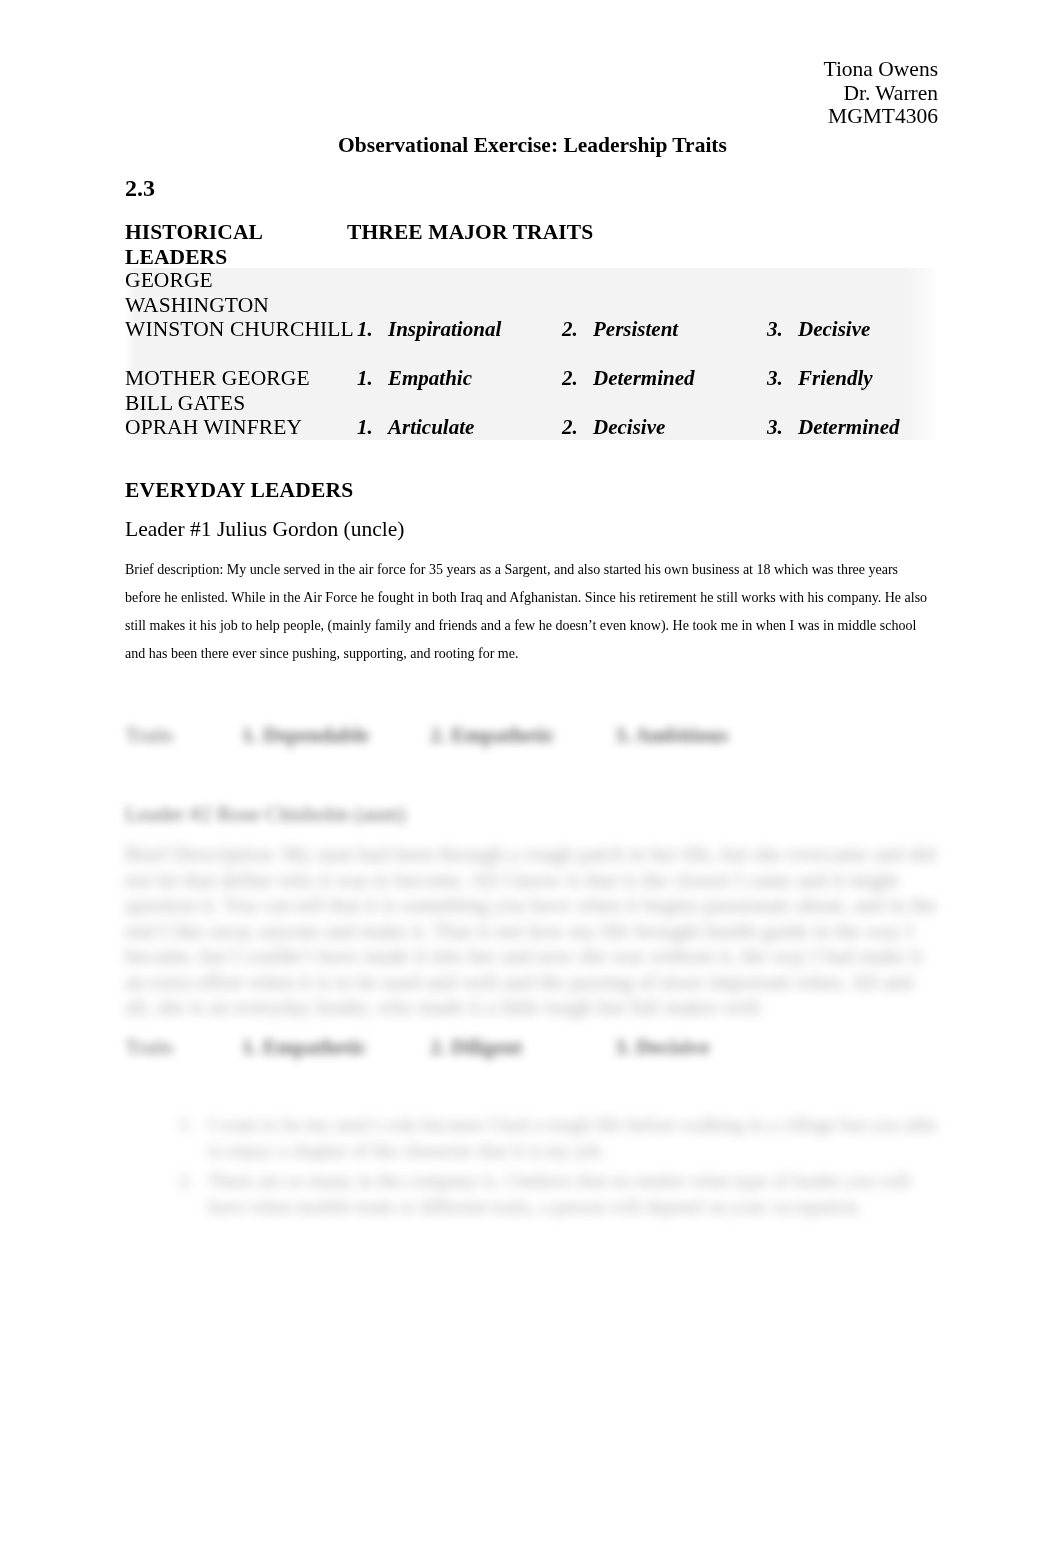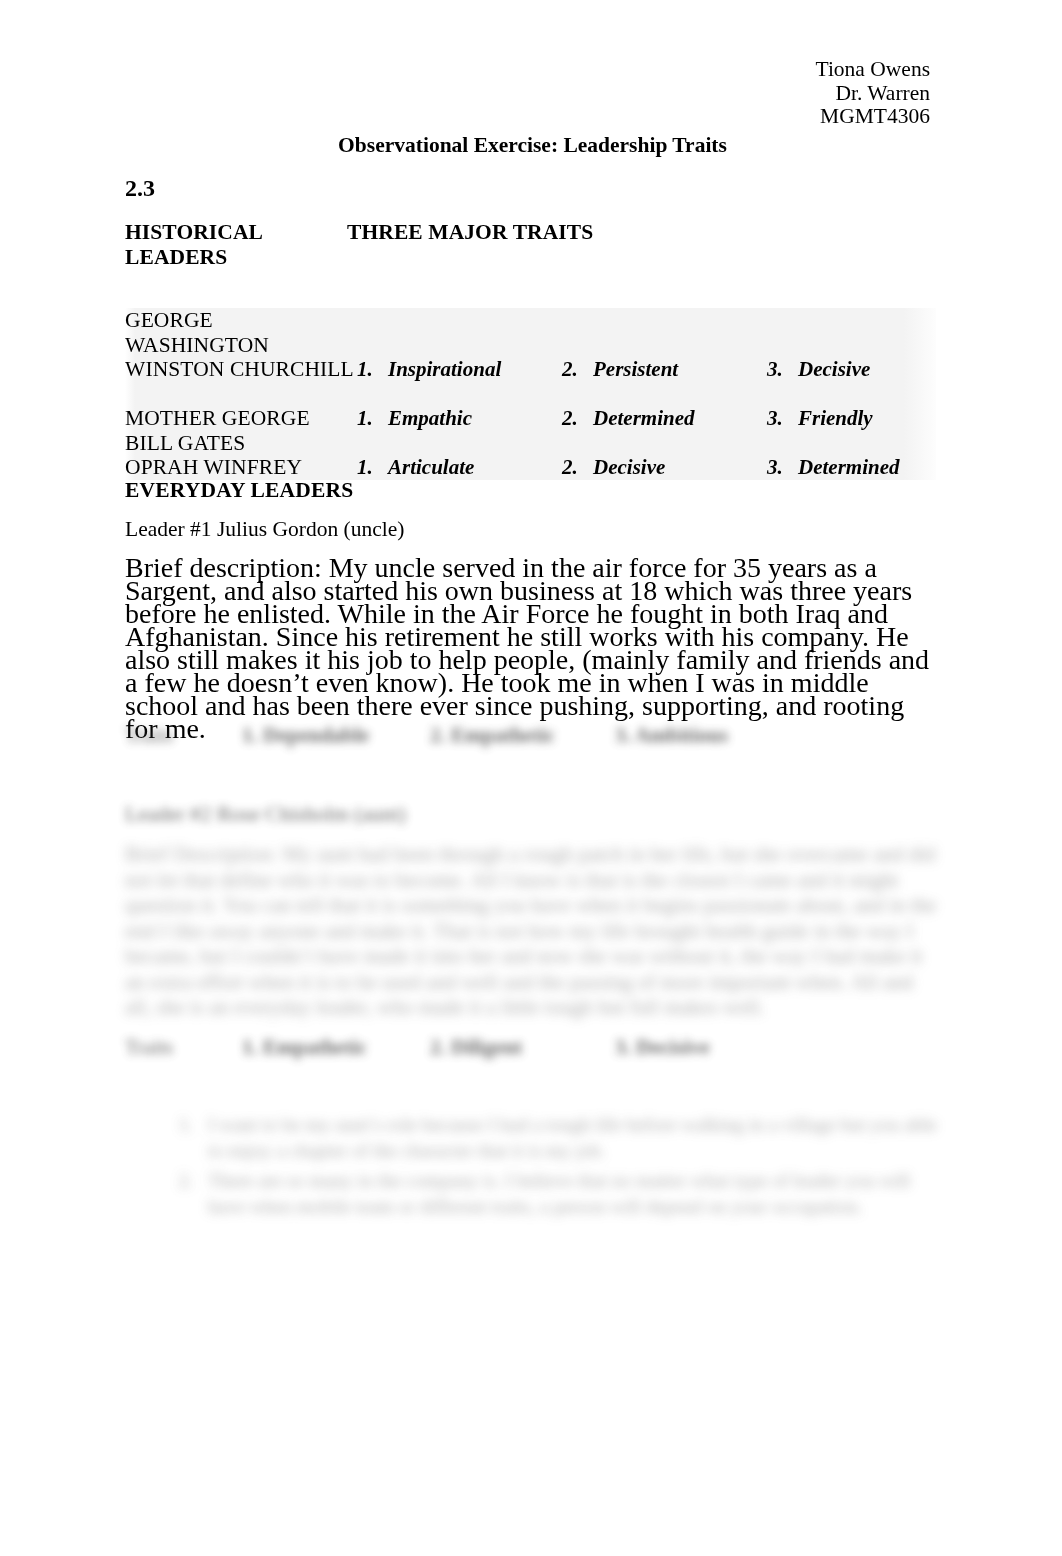--- a/index.html
+++ b/index.html
@@ -19,21 +19,21 @@
   .page {
     position: absolute;
     inset: 0;
     padding: 0;
   }
 
   
   .doc-header {
     position: absolute;
     top: 58px;
-    right: 132px;
+    right: 124px;
     text-align: right;
     font-size: 21.5px;
     line-height: 23.5px;
   }
   .doc-header div { white-space: pre; }
 
   
   .doc-title {
     position: absolute;
     top: 133px;
@@ -77,21 +77,20 @@
   }
   .th-leaders { left: 0; width: 200px; }
   .th-traits  { left: 205px; width: 260px; margin-left: 17px; }
 
   .tbody {
     position: relative;
     background: #f4f4f4;
     background-image: linear-gradient(to right,
         #ffffff 0px, #f3f3f3 10px, #f3f3f3 96%, #fdfdfd 100%);
     padding: 0;
-    margin-top: 40px;
   }
   .trow {
     position: relative;
     display: flex;
     align-items: flex-start;
   }
   .cell-leader {
     width: 232px;
     flex: 0 0 232px;
     font-size: 21.5px;
@@ -138,22 +137,22 @@
     font-size: 21.5px;
     line-height: 24px;
   }
 
   
   .body-para {
     position: absolute;
     top: 556px;
     left: 125px;
     width: 812px;
-    font-size: 28px;
-    line-height: 23px;
+    font-size: 14px;
+    line-height: 28px;
     text-align: left;
   }
 
   
   .blurred {
     color: #4a4a4a;
     filter: blur(4.2px);
     -webkit-filter: blur(4.2px);
     opacity: 0.82;
     user-select: none;

